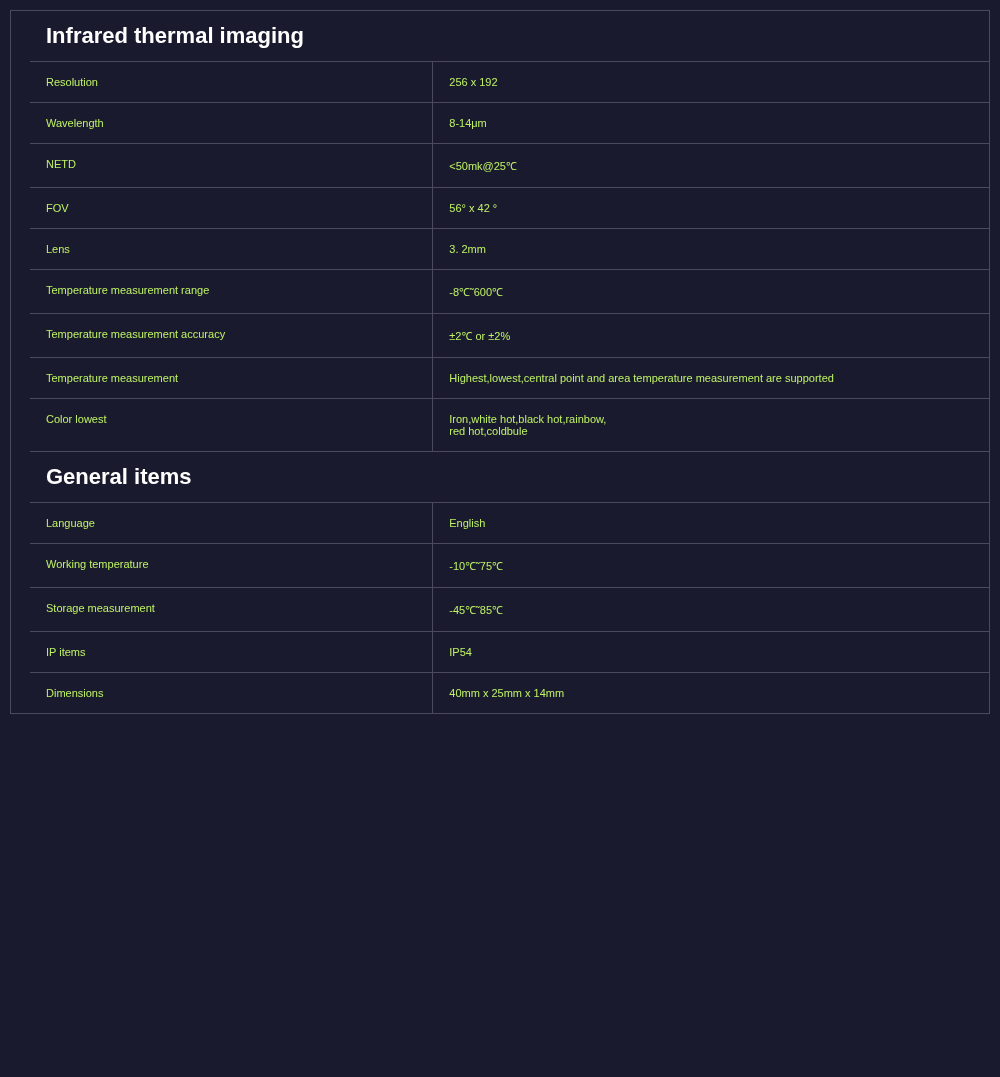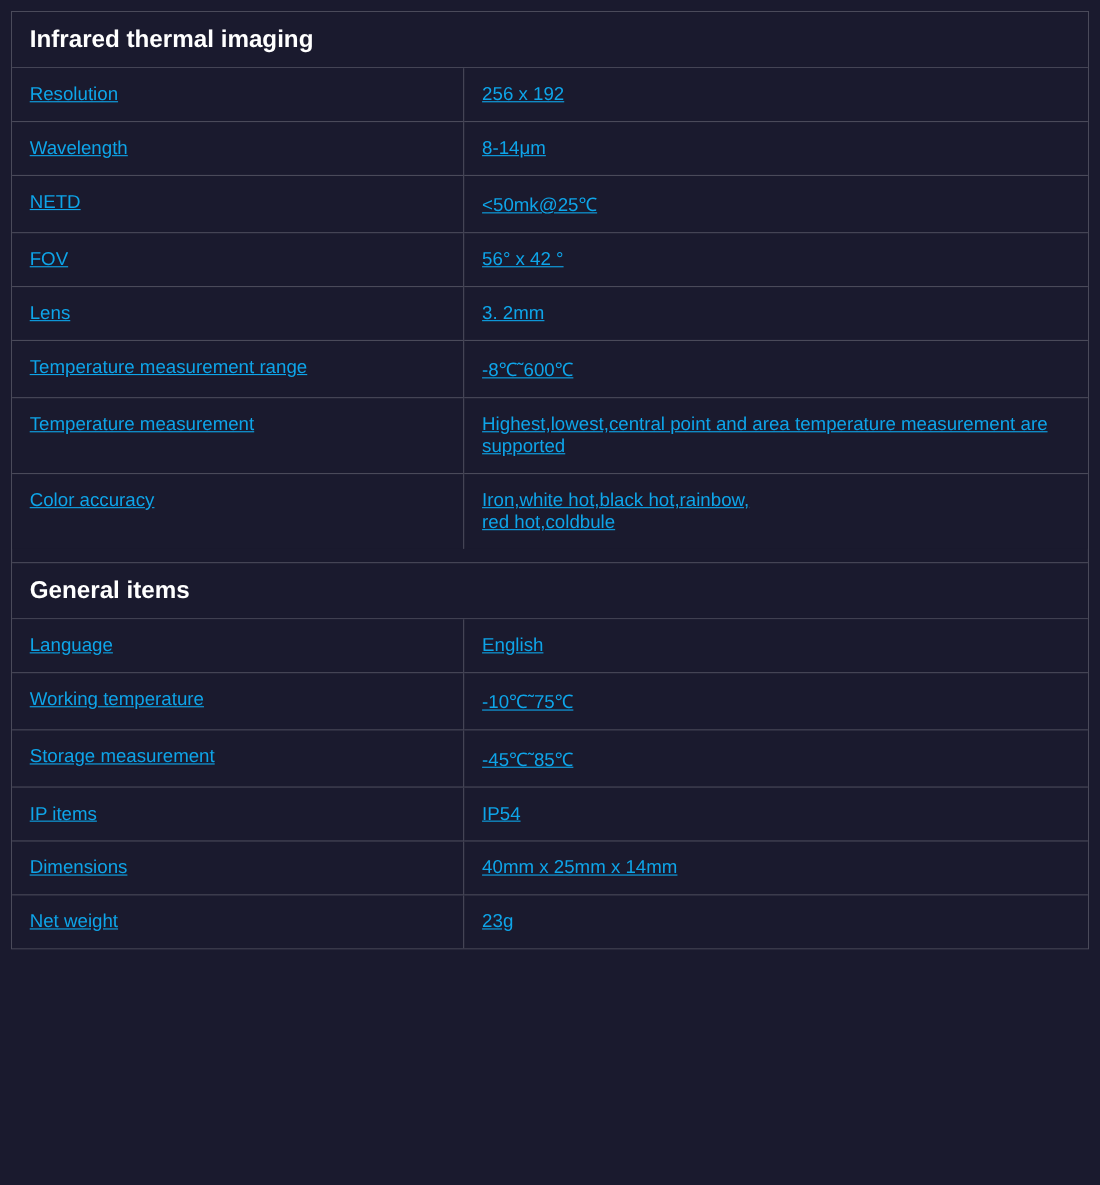--- a/index.html
+++ b/index.html
@@ -15,20 +15,21 @@
       min-height: 1077px;
       display: flex;
       align-items: flex-start;
       justify-content: center;
       padding: 10px;
     }
 
     .spec-table-container {
       width: 980px;
       border: 1px solid #4a4a5a;
+      padding-left: 19px;
     }
 
     .section-header {
       background-color: #1a1a2e;
       padding: 12px 16px;
       border-bottom: 1px solid #4a4a5a;
     }
 
     .section-header h2 {
       color: #ffffff;
@@ -41,44 +42,42 @@
       border-collapse: collapse;
       background-color: #1a1a2e;
     }
 
     tr {
       border-bottom: 1px solid #4a4a5a;
     }
 
     td {
       padding: 14px 16px;
-      color: #0ea5e9;
-      font-size: 17px;
+      color: #bef264;
+      font-size: 11px;
       vertical-align: top;
       border-right: 1px solid #4a4a5a;
-      text-decoration: underline;
     }
 
     td:first-child {
       width: 42%;
       border-right: 1px solid #4a4a5a;
     }
 
     td:last-child {
       border-right: none;
       width: 58%;
     }
 
     tr:last-child {
       border-bottom: none;
     }
 
     .section-divider {
       border-top: 1px solid #4a4a5a;
-      margin-top: 12px;
     }
   </style>
 </head>
 <body>
 
 <div class="spec-table-container">
 
   <div class="section-header">
     <h2>Infrared thermal imaging</h2>
   </div>
@@ -102,25 +101,29 @@
         </tr>
         <tr>
           <td>Lens</td>
           <td>3. 2mm</td>
         </tr>
         <tr>
           <td>Temperature measurement range</td>
           <td>-8℃˜600℃</td>
         </tr>
         <tr>
+          <td>Temperature measurement accuracy</td>
+          <td>±2℃  or  ±2%</td>
+        </tr>
+        <tr>
           <td>Temperature measurement</td>
           <td>Highest,lowest,central point and area temperature measurement are supported</td>
         </tr>
         <tr>
-          <td>Color accuracy</td>
+          <td>Color lowest</td>
           <td>Iron,white hot,black hot,rainbow,<br>red hot,coldbule</td>
         </tr>
       </tbody>
   </table>
 
   <div class="section-header section-divider">
     <h2>General items</h2>
   </div>
   <table>
     <tbody id="general-tbody">
@@ -137,20 +140,16 @@
           <td>-45℃˜85℃</td>
         </tr>
         <tr>
           <td>IP items</td>
           <td>IP54</td>
         </tr>
         <tr>
           <td>Dimensions</td>
           <td>40mm  x  25mm  x  14mm</td>
         </tr>
-        <tr>
-          <td>Net weight</td>
-          <td>23g</td>
-        </tr>
       </tbody>
   </table>
 
 </div>
 
 </body></html>

